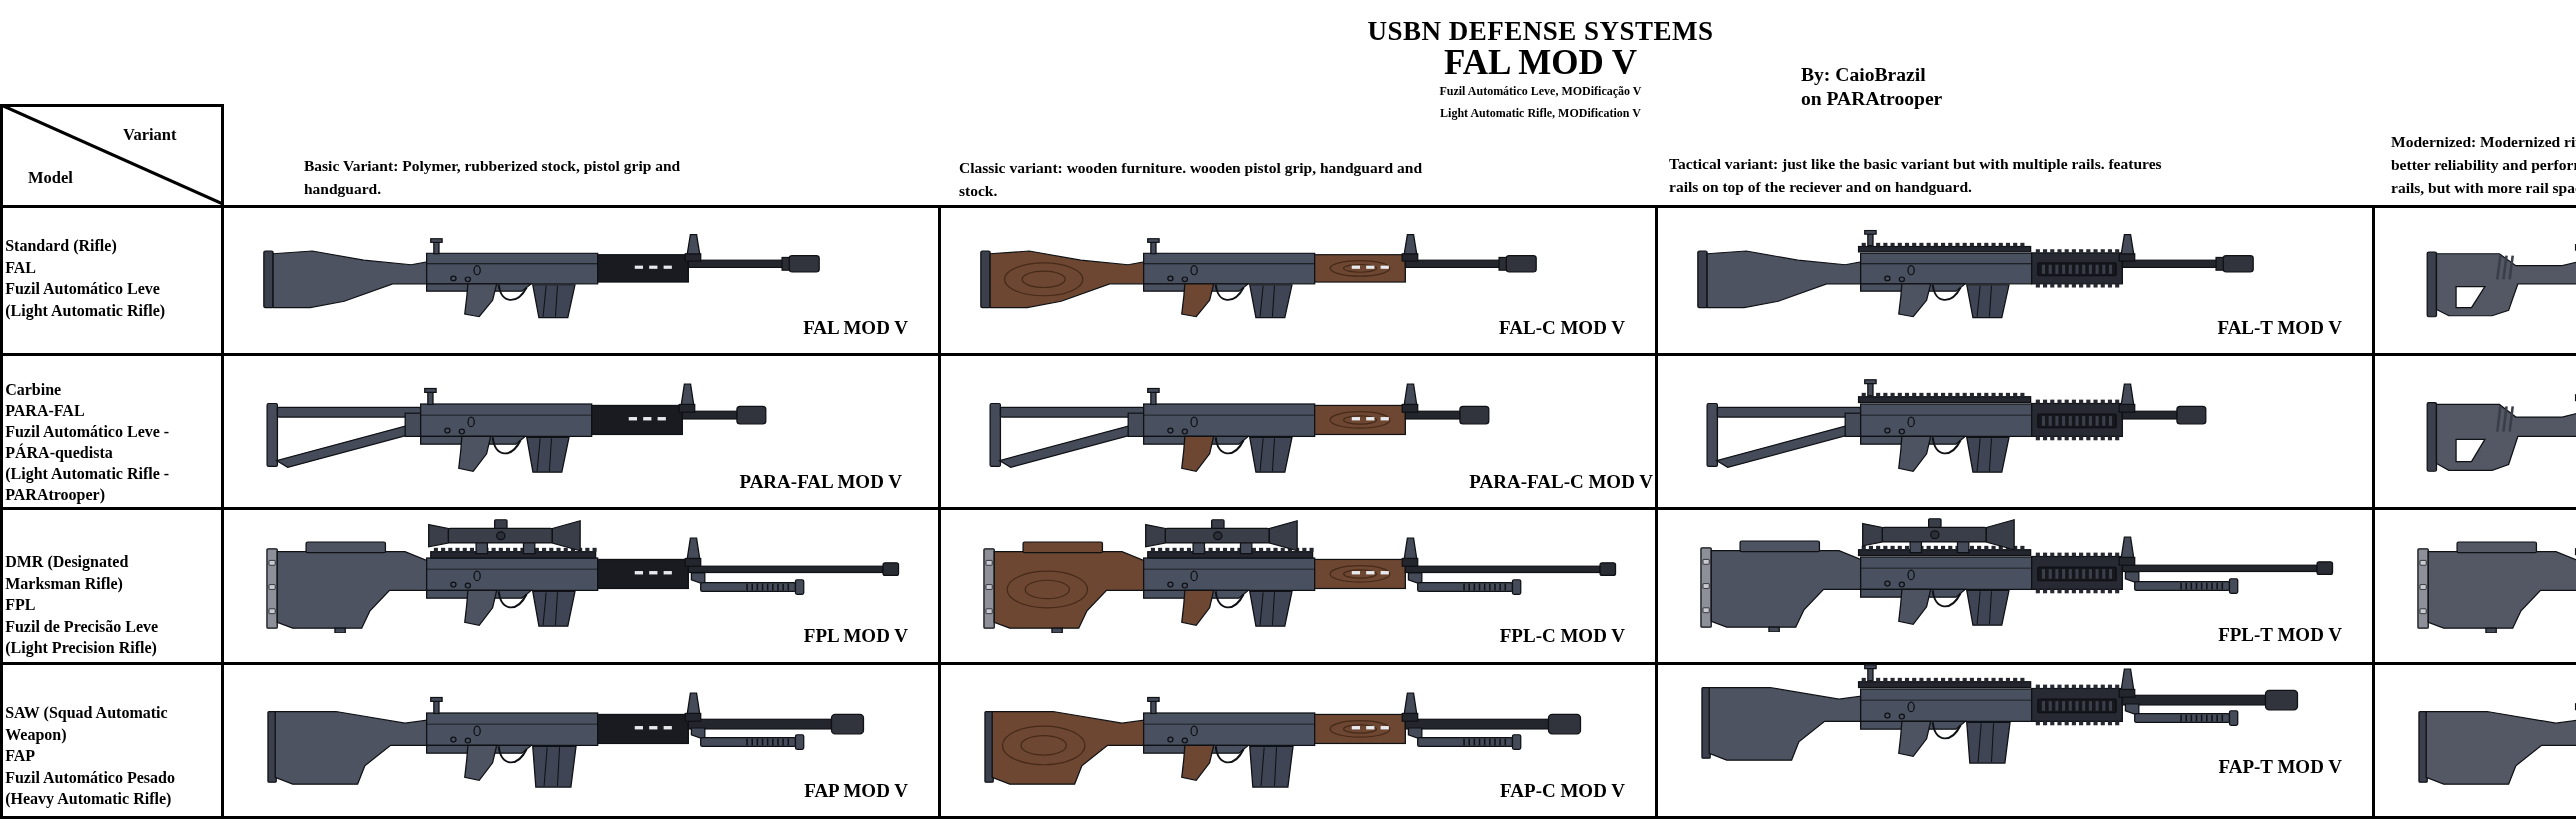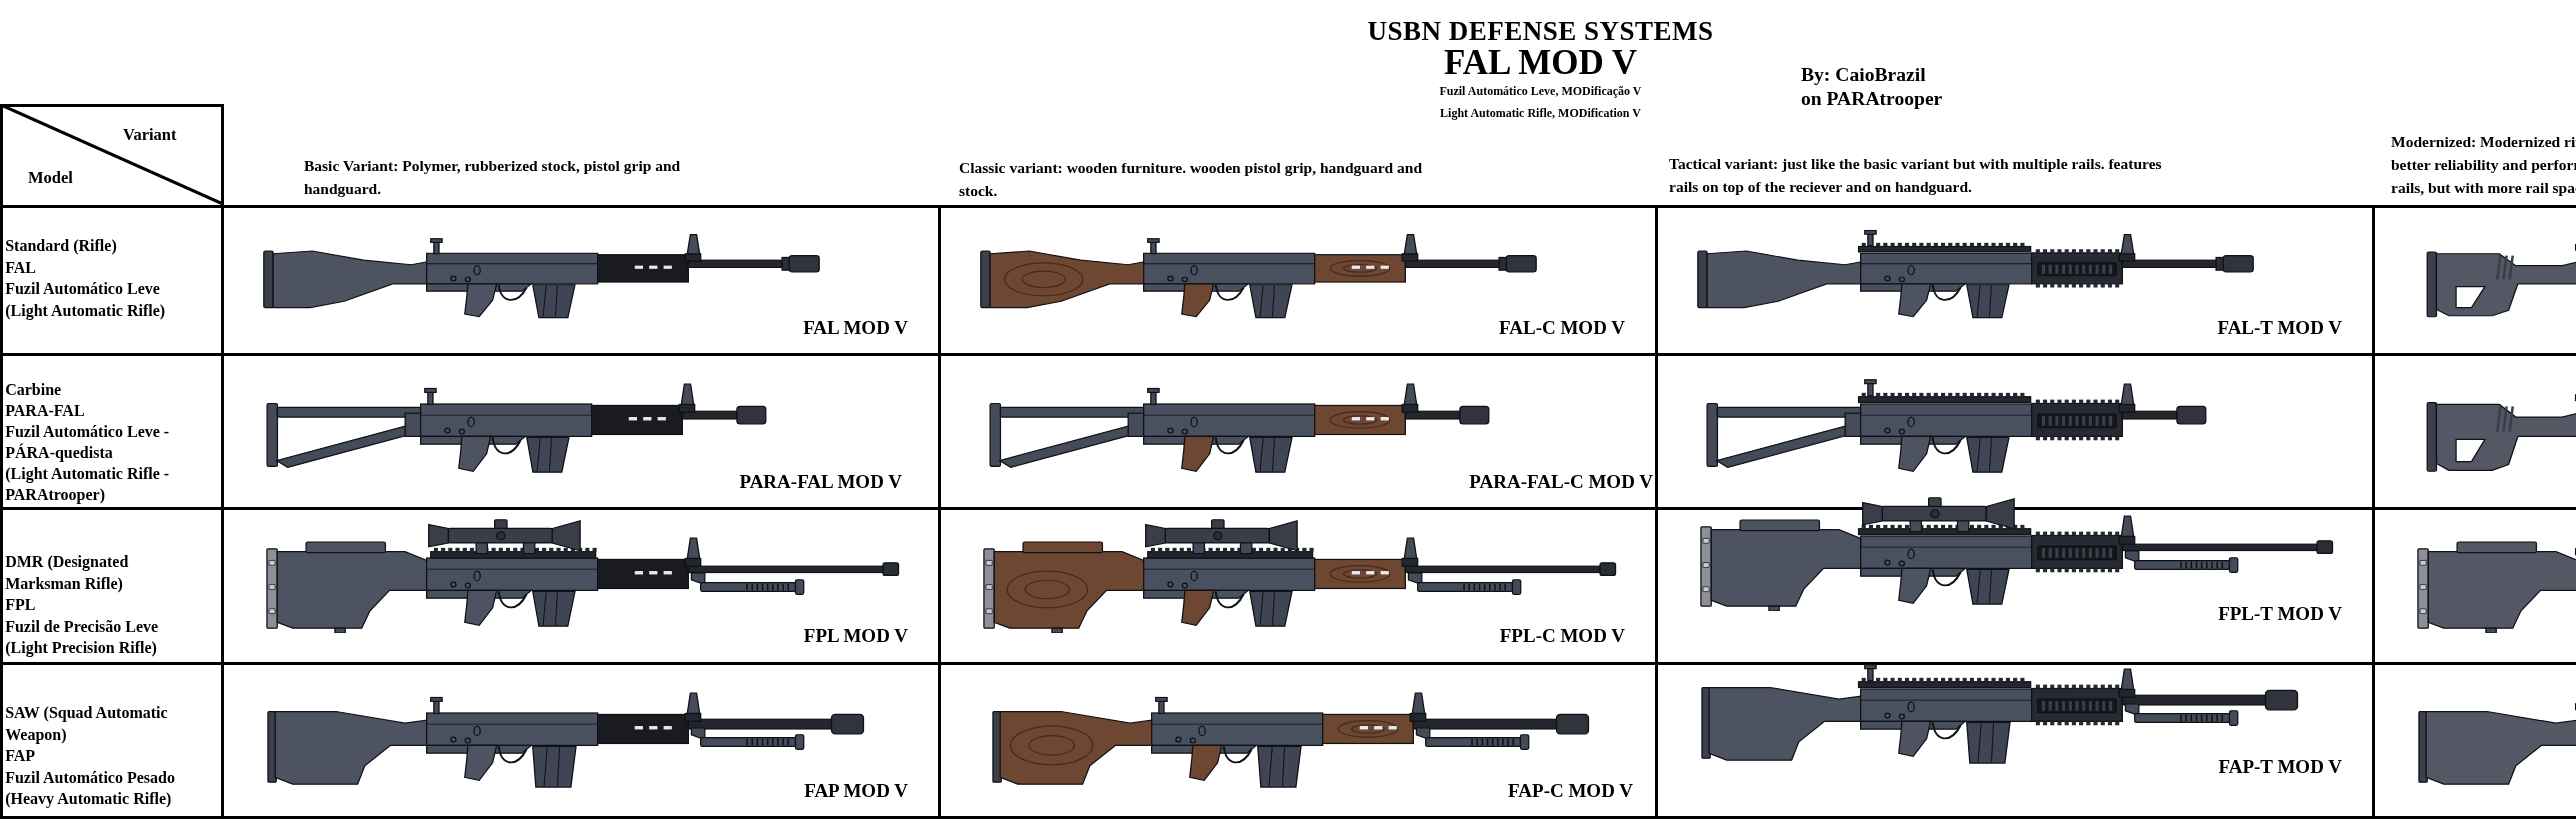--- a/index.html
+++ b/index.html
@@ -759,21 +759,21 @@
           <line x1="1034" y1="148" x2="1034" y2="162" stroke="#0f1115" stroke-width="3"></line>
           <line x1="1044" y1="148" x2="1044" y2="162" stroke="#0f1115" stroke-width="3"></line>
           <line x1="1054" y1="148" x2="1054" y2="162" stroke="#0f1115" stroke-width="3"></line>
           <line x1="1064" y1="148" x2="1064" y2="162" stroke="#0f1115" stroke-width="3"></line>
           <line x1="1074" y1="148" x2="1074" y2="162" stroke="#0f1115" stroke-width="3"></line>
           <rect x="1088" y="140" width="16" height="30" rx="3" fill="#454b59" stroke="#0f1115" stroke-width="2.5"></rect>
         </svg>
       </div>
       <div class="abs modlabel" style="left: 0px; top: 118px; width: 687px;">FPL-C MOD V</div>
     </div>
-    <div class="abs" style="left: 1655px; top: 485px; width: 717px; height: 155px;">
+    <div class="abs" style="left: 1655px; top: 506px; width: 717px; height: 155px;">
       <div class="abs" style="left: 14.4px; top: 5.2px;">
         <svg width="680" height="121" viewBox="0 0 1320 250" preserveAspectRatio="none">
           <rect x="62" y="76" width="20" height="164" rx="2" fill="#8d9098" stroke="#0f1115" stroke-width="2.5"></rect>
           <rect x="66" y="100" width="12" height="10" rx="1" fill="#c9cbd2" stroke="#0f1115" stroke-width="1.5"></rect>
           <rect x="66" y="150" width="12" height="10" rx="1" fill="#c9cbd2" stroke="#0f1115" stroke-width="1.5"></rect>
           <rect x="66" y="200" width="12" height="10" rx="1" fill="#c9cbd2" stroke="#0f1115" stroke-width="1.5"></rect>
           <polygon points="82,82 330,82 372,100 372,162 300,162 262,204 246,240 112,240 82,228" fill="#4e5361" stroke="#0f1115" stroke-width="2.5"></polygon>
           <rect x="138" y="62" width="154" height="22" rx="3" fill="#4e5361" stroke="#0f1115" stroke-width="2.5"></rect>
           <rect x="194" y="240" width="20" height="10" rx="0" fill="#454b59" stroke="#0f1115" stroke-width="2.5"></rect>
           <rect x="372" y="95" width="332" height="67" rx="0" fill="#49505f" stroke="#0f1115" stroke-width="2.5"></rect>
@@ -1030,21 +1030,21 @@
           <line x1="1034" y1="148" x2="1034" y2="162" stroke="#0f1115" stroke-width="3"></line>
           <line x1="1044" y1="148" x2="1044" y2="162" stroke="#0f1115" stroke-width="3"></line>
           <line x1="1054" y1="148" x2="1054" y2="162" stroke="#0f1115" stroke-width="3"></line>
           <line x1="1064" y1="148" x2="1064" y2="162" stroke="#0f1115" stroke-width="3"></line>
           <line x1="1074" y1="148" x2="1074" y2="162" stroke="#0f1115" stroke-width="3"></line>
           <rect x="1088" y="140" width="16" height="30" rx="3" fill="#454b59" stroke="#0f1115" stroke-width="2.5"></rect>
         </svg>
       </div>
       <div class="abs modlabel" style="left: 0px; top: 118px; width: 687px;">FAP MOD V</div>
     </div>
-    <div class="abs" style="left: 938px; top: 662px; width: 717px; height: 154px; margin-left: 8px;">
+    <div class="abs" style="left: 938px; top: 662px; width: 717px; height: 154px;">
       <div class="abs" style="left: 14.4px; top: 5.2px;">
         <svg width="680" height="121" viewBox="0 0 1320 250" preserveAspectRatio="none">
           <rect x="64" y="92" width="16" height="146" rx="2" fill="#3c404c" stroke="#0f1115" stroke-width="2.5"></rect>
           <polygon points="78,92 196,92 330,116 372,110 372,162 302,162 252,204 238,242 112,242 78,228" fill="#6d4731" stroke="#0f1115" stroke-width="2.5"></polygon>
           <ellipse cx="178" cy="162" rx="80" ry="40" fill="none" stroke="#452a19" stroke-width="2.5"></ellipse>
           <ellipse cx="178" cy="162" rx="44" ry="20" fill="none" stroke="#452a19" stroke-width="2.5"></ellipse>
           <rect x="372" y="95" width="332" height="67" rx="0" fill="#49505f" stroke="#0f1115" stroke-width="2.5"></rect>
           <polygon points="372,162 575,162 557,178 372,178" fill="#49505f" stroke="#0f1115" stroke-width="2.5"></polygon>
           <line x1="372" y1="118" x2="704" y2="118" stroke="#0f1115" stroke-width="2"></line>
           <ellipse cx="470" cy="132" rx="6" ry="10" fill="none" stroke="#0f1115" stroke-width="2.5"></ellipse>

